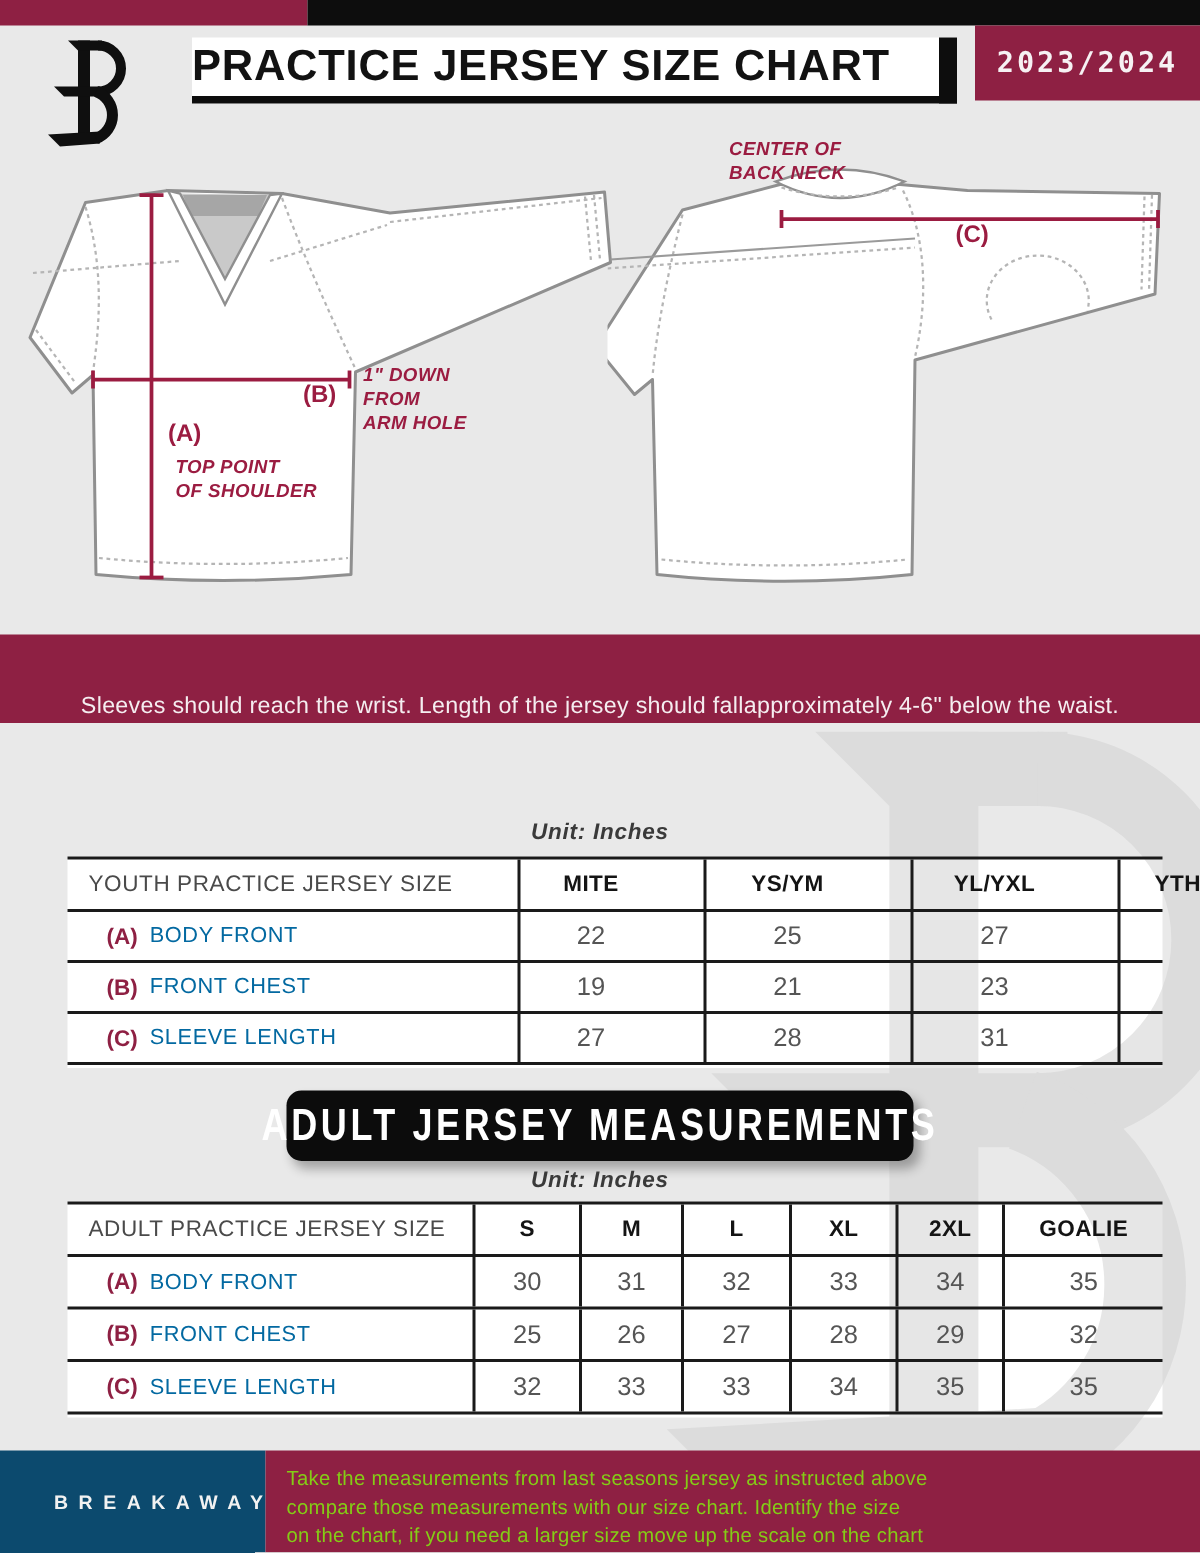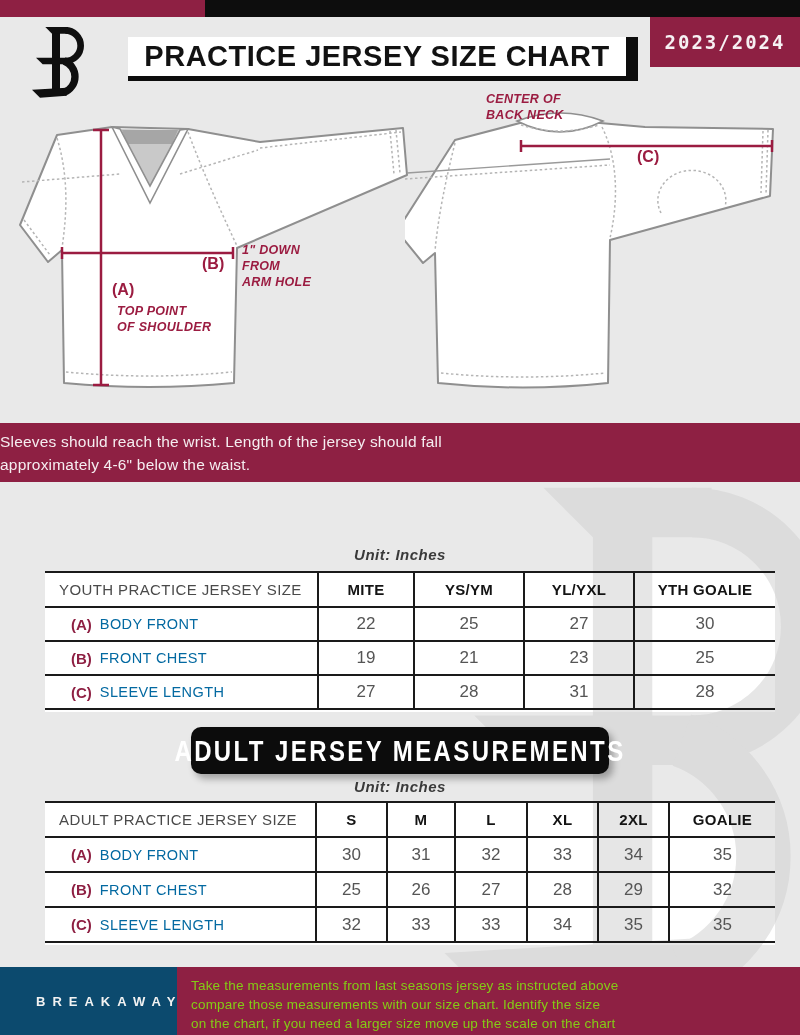--- a/index.html
+++ b/index.html
@@ -2,55 +2,55 @@
 <html><head>
 <meta charset="utf-8">
 <style>
   * { margin:0; padding:0; box-sizing:border-box; }
   body { background:#cfcfcf; font-family:"Liberation Sans", sans-serif; }
   .page { position:relative; width:800px; height:1035px; background:#e9e9e9; overflow:hidden; margin:0 auto; }
 
   
   .top-maroon { position:absolute; left:0; top:0; width:205px; height:17px; background:#8e2043; }
   .top-black  { position:absolute; left:205px; top:0; width:595px; height:17px; background:#0d0d0d; }
-  .title-band { position:absolute; left:128px; top:37px; width:510px; height:44px; background:#ffffff;
+  .title-band { position:absolute; left:128px; top:25px; width:510px; height:44px; background:#ffffff;
                 border-right:12px solid #0d0d0d; border-bottom:5px solid #0d0d0d;
-                display:flex; align-items:center; justify-content:center; z-index:4; }
+                display:flex; align-items:center; justify-content:flex-start; z-index:4; }
   .title-band .t { font-size:29px; font-weight:bold; color:#121212; letter-spacing:.5px; white-space:nowrap; }
   .year-block { position:absolute; left:650px; top:17px; width:150px; height:50px; background:#8e2043;
                 display:flex; align-items:center; justify-content:center; z-index:4; }
   .year-block .t { font-family:"DejaVu Sans Mono", monospace; font-size:19px; font-weight:bold; color:#f6f1f3; letter-spacing:2px; }
   .logo-top { position:absolute; left:24px; top:23px; width:66px; height:80px; color:#0f0f0f; z-index:4; }
 
   
   .diag { position:absolute; z-index:1; }
   .anno { position:absolute; color:#9b1c41; z-index:2; }
   .anno.key { font-weight:bold; font-size:16px; }
   .anno.lines { font-style:italic; font-size:12.5px; line-height:16px; font-weight:bold; letter-spacing:.3px; white-space:nowrap; }
 
   
   .notice { position:absolute; left:0; top:423px; width:800px; height:59px; background:#8e2043;
-            display:flex; flex-direction:column; align-items:flex-start; justify-content:center; z-index:2; }
+            display:flex; flex-direction:row; align-items:flex-end; justify-content:center; z-index:2; }
   .notice div { color:#f5edf0; font-size:15.5px; line-height:23px; letter-spacing:.2px; }
 
   
   .section-bar { position:absolute; left:50%; transform:translateX(-50%); width:418px; height:47px;
                  background:#0c0c0c; border-radius:10px; display:flex; align-items:center; justify-content:center;
                  box-shadow:4px 5px 7px rgba(0,0,0,.3); z-index:3; }
   .section-bar .t { display:inline-block; transform:scaleX(.8); color:#ffffff; font-weight:bold; font-size:30px;
                     letter-spacing:3px; white-space:nowrap; }
   .unit { position:absolute; left:0; width:800px; text-align:center; font-style:italic; font-weight:bold;
           font-size:15px; color:#3a3a3a; letter-spacing:.5px; z-index:3; }
 
   
   .table-backdrop { position:absolute; left:45px; width:730px; background:#ffffff; z-index:1; }
   .mtable { position:absolute; left:45px; width:730px; z-index:3; }
   .t-row { display:grid; border-bottom:2px solid #1a1a1a; background:transparent; }
   .t-head { border-top:2px solid #1a1a1a; }
-  .youth .t-row { grid-template-columns:272px 96px 110px 110px 142px; }
+  .youth .t-row { grid-template-columns:272px 96px 110px 110px 142px;gap:28px; }
   .adult .t-row { grid-template-columns:270px 71px 68px 72px 71px 71px 107px; }
   .youth .t-head { height:37px; } .youth .t-data { height:34px; }
   .adult .t-head { height:37px; } .adult .t-data { height:35px; }
   .cell { display:flex; align-items:center; justify-content:center; }
   .cell.vline { border-left:2px solid #1a1a1a; }
   .label-cell { justify-content:flex-start; padding-left:14px; }
   .first-head { color:#4a4a4a; font-size:15px; letter-spacing:.4px; }
   .size-head { font-weight:bold; font-size:15px; color:#141414; letter-spacing:.3px; }
   .row-key { color:#8e2043; font-weight:bold; font-size:15px; margin-left:12px; }
   .row-label { color:#0369a1; font-size:14.5px; margin-left:8px; letter-spacing:.4px; }

